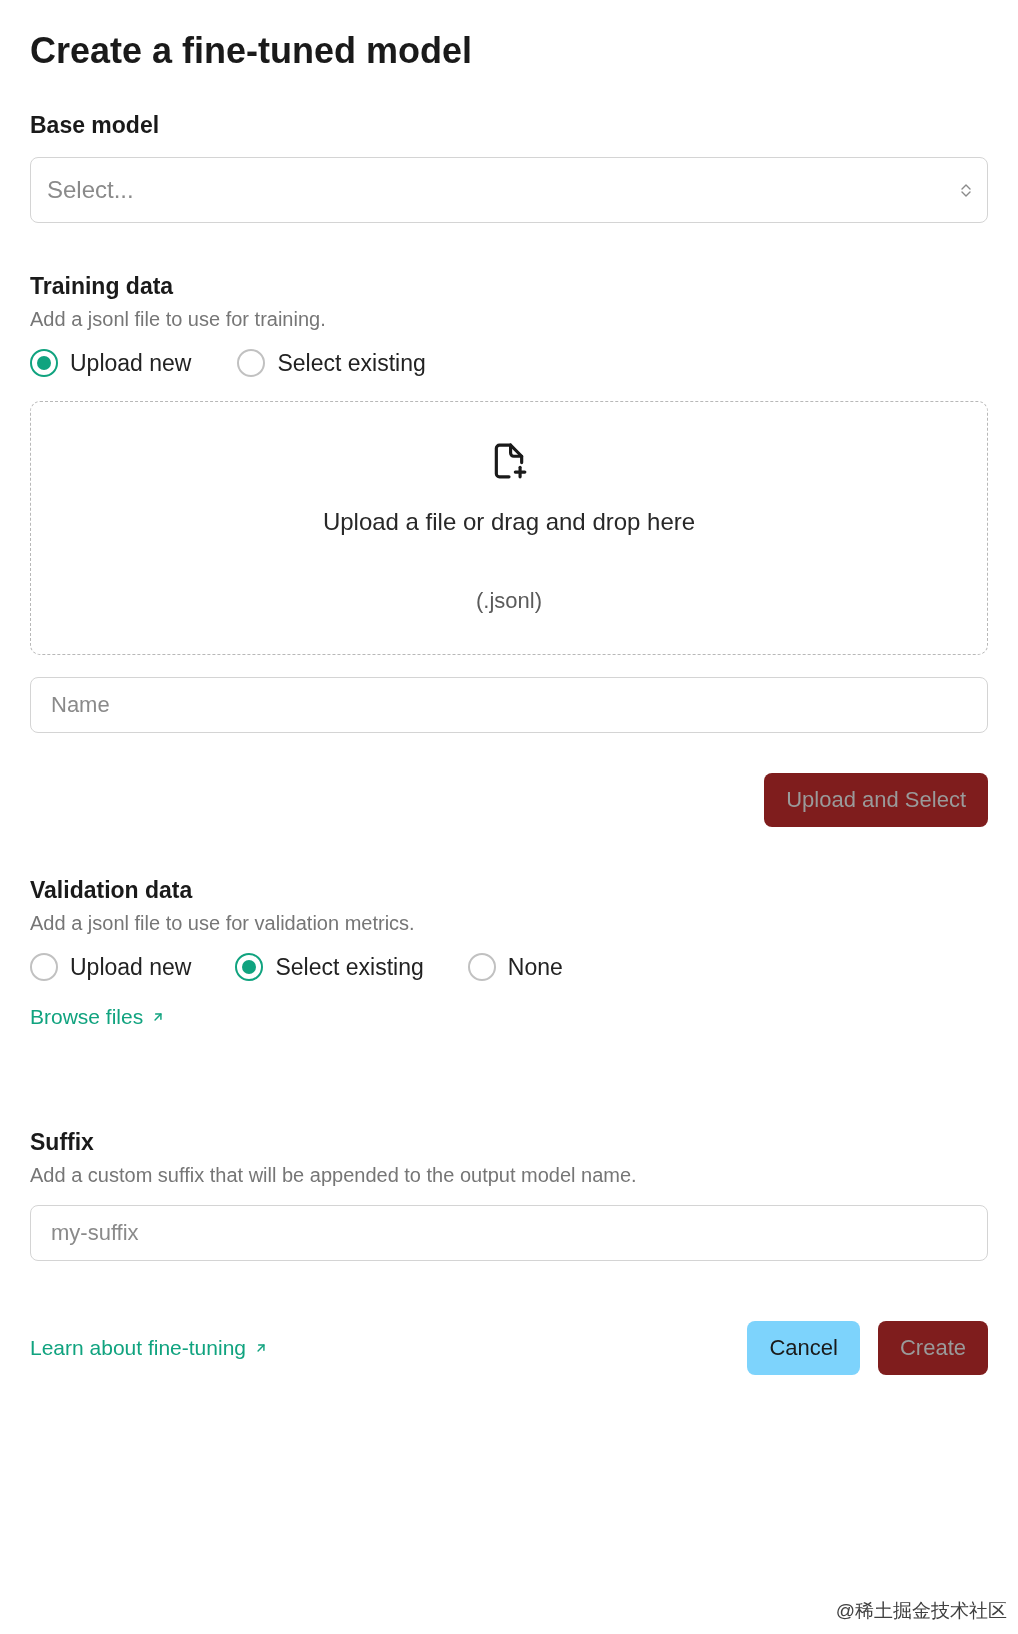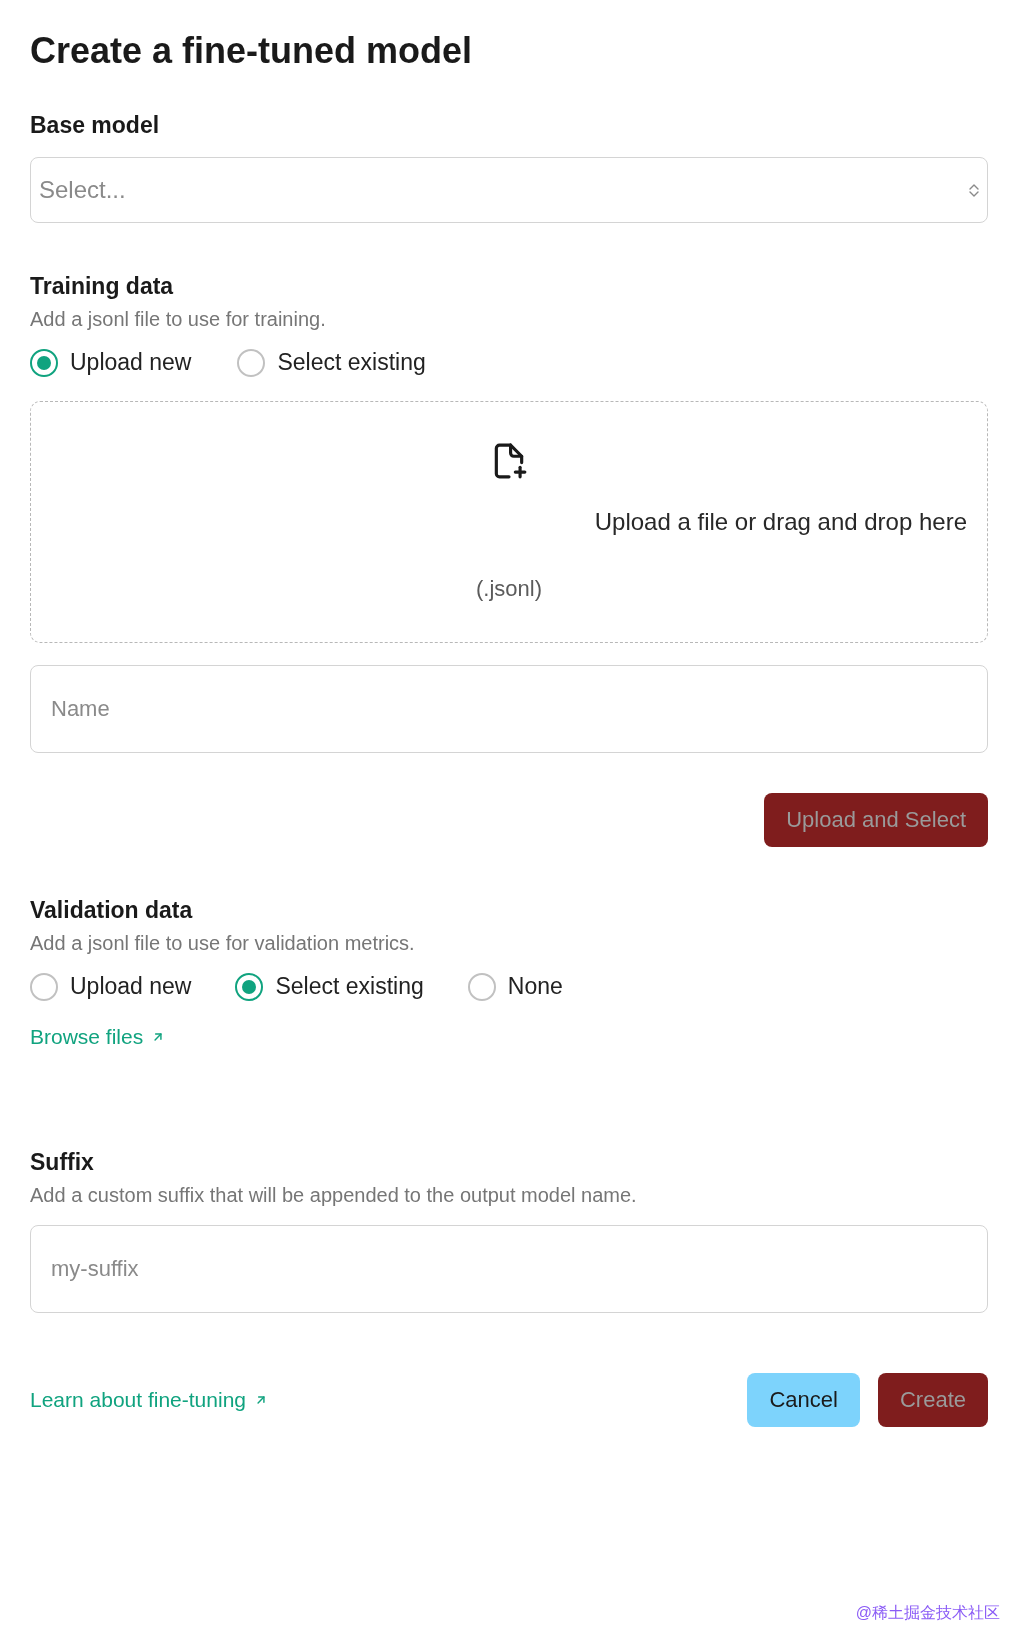--- a/index.html
+++ b/index.html
@@ -28,21 +28,21 @@
     }
     .section-desc {
       font-size: 20px;
       color: #767676;
       margin-bottom: 18px;
     }
     .select-box {
       width: 100%;
       border: 1px solid #d4d4d4;
       border-radius: 8px;
-      padding: 18px 8px;
+      padding: 18px 16px;
       font-size: 24px;
       color: #8a8a8a;
       background: #ffffff;
       display: flex;
       justify-content: space-between;
       align-items: center;
       cursor: pointer;
       margin-bottom: 50px;
     }
     .chevron-updown {
@@ -57,20 +57,21 @@
       height: 6px;
     }
     .radio-row {
       display: flex;
       gap: 46px;
       margin-bottom: 24px;
       align-items: center;
     }
     .radio-option {
       display: flex;
+      align-items: center;
       gap: 12px;
       cursor: pointer;
     }
     .radio-circle {
       width: 28px;
       height: 28px;
       border-radius: 50%;
       border: 2px solid #c1c1c1;
       display: flex;
       align-items: center;
@@ -104,32 +105,31 @@
       margin-bottom: 28px;
     }
     .dropzone-icon svg {
       width: 38px;
       height: 38px;
       color: #1a1a1a;
     }
     .dropzone-title {
       font-size: 24px;
       color: #282828;
-      margin-bottom: 40px;
-      text-align: right;
+      margin-bottom: 52px;
     }
     .dropzone-ext {
       font-size: 22px;
       color: #5b5b5b;
     }
     .text-input {
       width: 100%;
       border: 1px solid #d4d4d4;
       border-radius: 8px;
-      padding: 30px 20px;
+      padding: 14px 20px;
       font-size: 22px;
       color: #1a1a1a;
       background: #ffffff;
       font-family: inherit;
     }
     .text-input::placeholder {
       color: #8a8a8a;
     }
     .upload-btn-row {
       display: flex;
@@ -176,24 +176,24 @@
       justify-content: space-between;
       align-items: center;
       margin-top: 60px;
     }
     .footer-buttons {
       display: flex;
       gap: 18px;
     }
     .attribution {
       position: fixed;
-      right: 18px;
+      right: 11px;
       bottom: 10px;
-      font-size: 16px;
-      color: #8b5cf6;
+      font-size: 19px;
+      color: #404040;
     }
   </style>
 </head>
 <body>
 
 <h1 class="page-title">Create a fine-tuned model</h1>
 
 <div class="section-block" style="margin-bottom:0;">
   <div class="section-label" style="margin-bottom:18px;">Base model</div>
   <div class="select-box">

